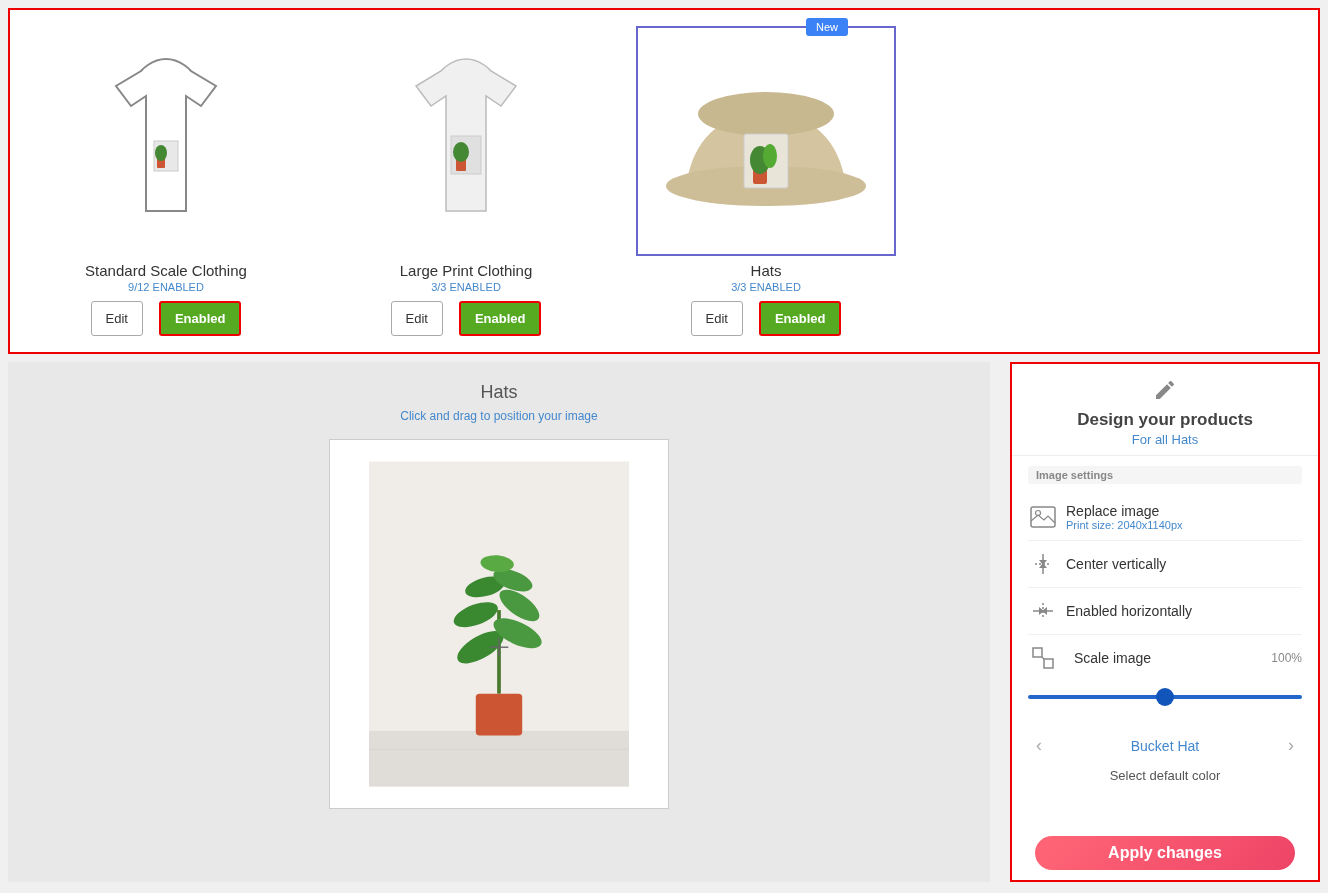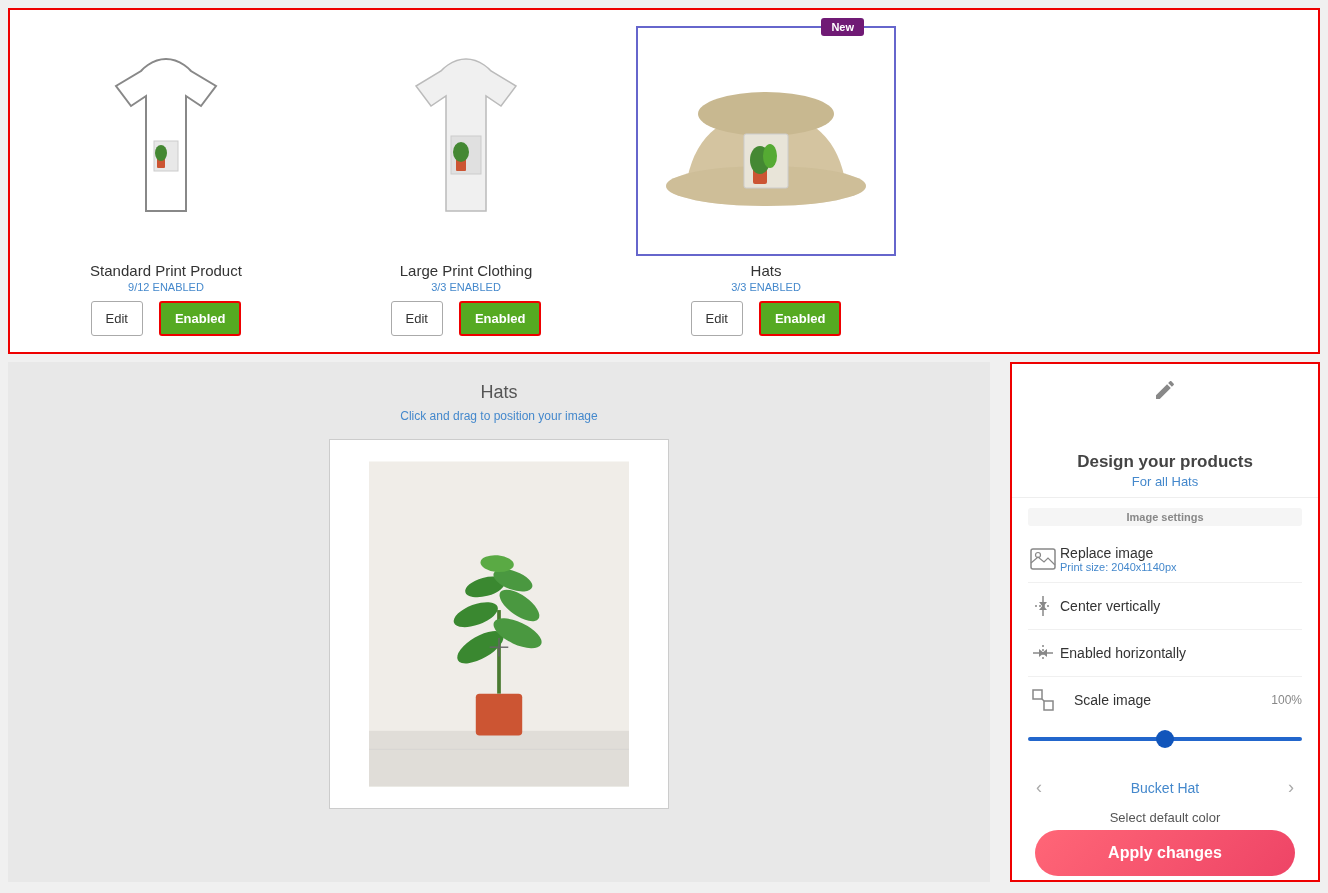--- a/index.html
+++ b/index.html
@@ -33,25 +33,25 @@
       border: 1px solid transparent;
     }
 
     .product-image-wrapper.selected {
       border: 2px solid #6666cc;
     }
 
     .product-image-wrapper .new-badge {
       position: absolute;
       top: -10px;
-      right: 30px;
-      background: #701a75;
+      right: 46px;
+      background: #3b82f6;
       color: #fff;
       font-size: 11px;
-      font-weight: bold;
+      font-weight: normal;
       padding: 3px 10px;
       border-radius: 3px;
     }
 
     
     .tshirt-outline {
       width: 160px;
       height: 180px;
     }
 
@@ -158,21 +158,20 @@
       flex-direction: column;
       align-items: center;
       padding: 14px 16px 8px;
       border-bottom: 1px solid #eee;
     }
 
     .design-panel-title {
       font-size: 17px;
       color: #444;
       font-weight: bold;
-      margin-top: 42px;
     }
 
     .design-panel-subtitle {
       font-size: 13px;
       color: #4488cc;
       margin-top: 2px;
     }
 
     .pencil-icon-wrap {
       margin-bottom: 4px;
@@ -186,27 +185,26 @@
 
     .section-label {
       font-size: 11px;
       color: #888;
       font-weight: bold;
       background: #f5f5f5;
       padding: 3px 8px;
       border-radius: 3px;
       margin-bottom: 10px;
       display: block;
-      text-align: center;
     }
 
     .design-option {
       display: flex;
       align-items: center;
-      gap: 2px;
+      gap: 8px;
       padding: 8px 0;
       border-bottom: 1px solid #f0f0f0;
       cursor: pointer;
     }
 
     .design-option:last-child {
       border-bottom: none;
     }
 
     .option-icon {
@@ -300,46 +298,46 @@
       color: #555;
       text-align: center;
       margin-bottom: 10px;
     }
 
     .apply-btn {
       background: linear-gradient(135deg, #ff6677, #ee4466);
       color: #fff;
       border: none;
       border-radius: 25px;
-      padding: 14px 40px;
+      padding: 8px 40px;
       font-size: 16px;
       font-weight: bold;
       cursor: pointer;
       width: 85%;
-      margin: 4px auto;
+      margin: 10px auto;
       display: block;
     }
   </style>
 </head>
 <body>
 
 <div class="top-section">
 
   <div class="product-card">
     <div class="product-image-wrapper">
 
       <svg class="tshirt-outline" viewBox="0 0 160 180" fill="none" xmlns="http://www.w3.org/2000/svg">
         <path d="M55 20 C55 20 65 8 80 8 C95 8 105 20 105 20 L130 35 L115 55 L100 45 L100 160 L60 160 L60 45 L45 55 L30 35 Z" stroke="#888" stroke-width="2" fill="none"></path>
 
         <rect x="68" y="90" width="24" height="30" fill="#e8e8e8" stroke="#ccc" stroke-width="1"></rect>
         <rect x="71" y="105" width="8" height="12" fill="#cc5533" rx="1"></rect>
         <ellipse cx="75" cy="102" rx="6" ry="8" fill="#448833"></ellipse>
       </svg>
     </div>
-    <div class="product-title">Standard Print Product</div>
+    <div class="product-title">Standard Scale Clothing</div>
     <div class="product-enabled-count">9/12 ENABLED</div>
     <div class="product-actions">
       <button class="btn-edit">Edit</button>
       <button class="btn-enabled">Enabled</button>
     </div>
   </div>
 
   <div class="product-card">
     <div class="product-image-wrapper">
       <svg class="tshirt-outline" viewBox="0 0 160 180" fill="none" xmlns="http://www.w3.org/2000/svg">

